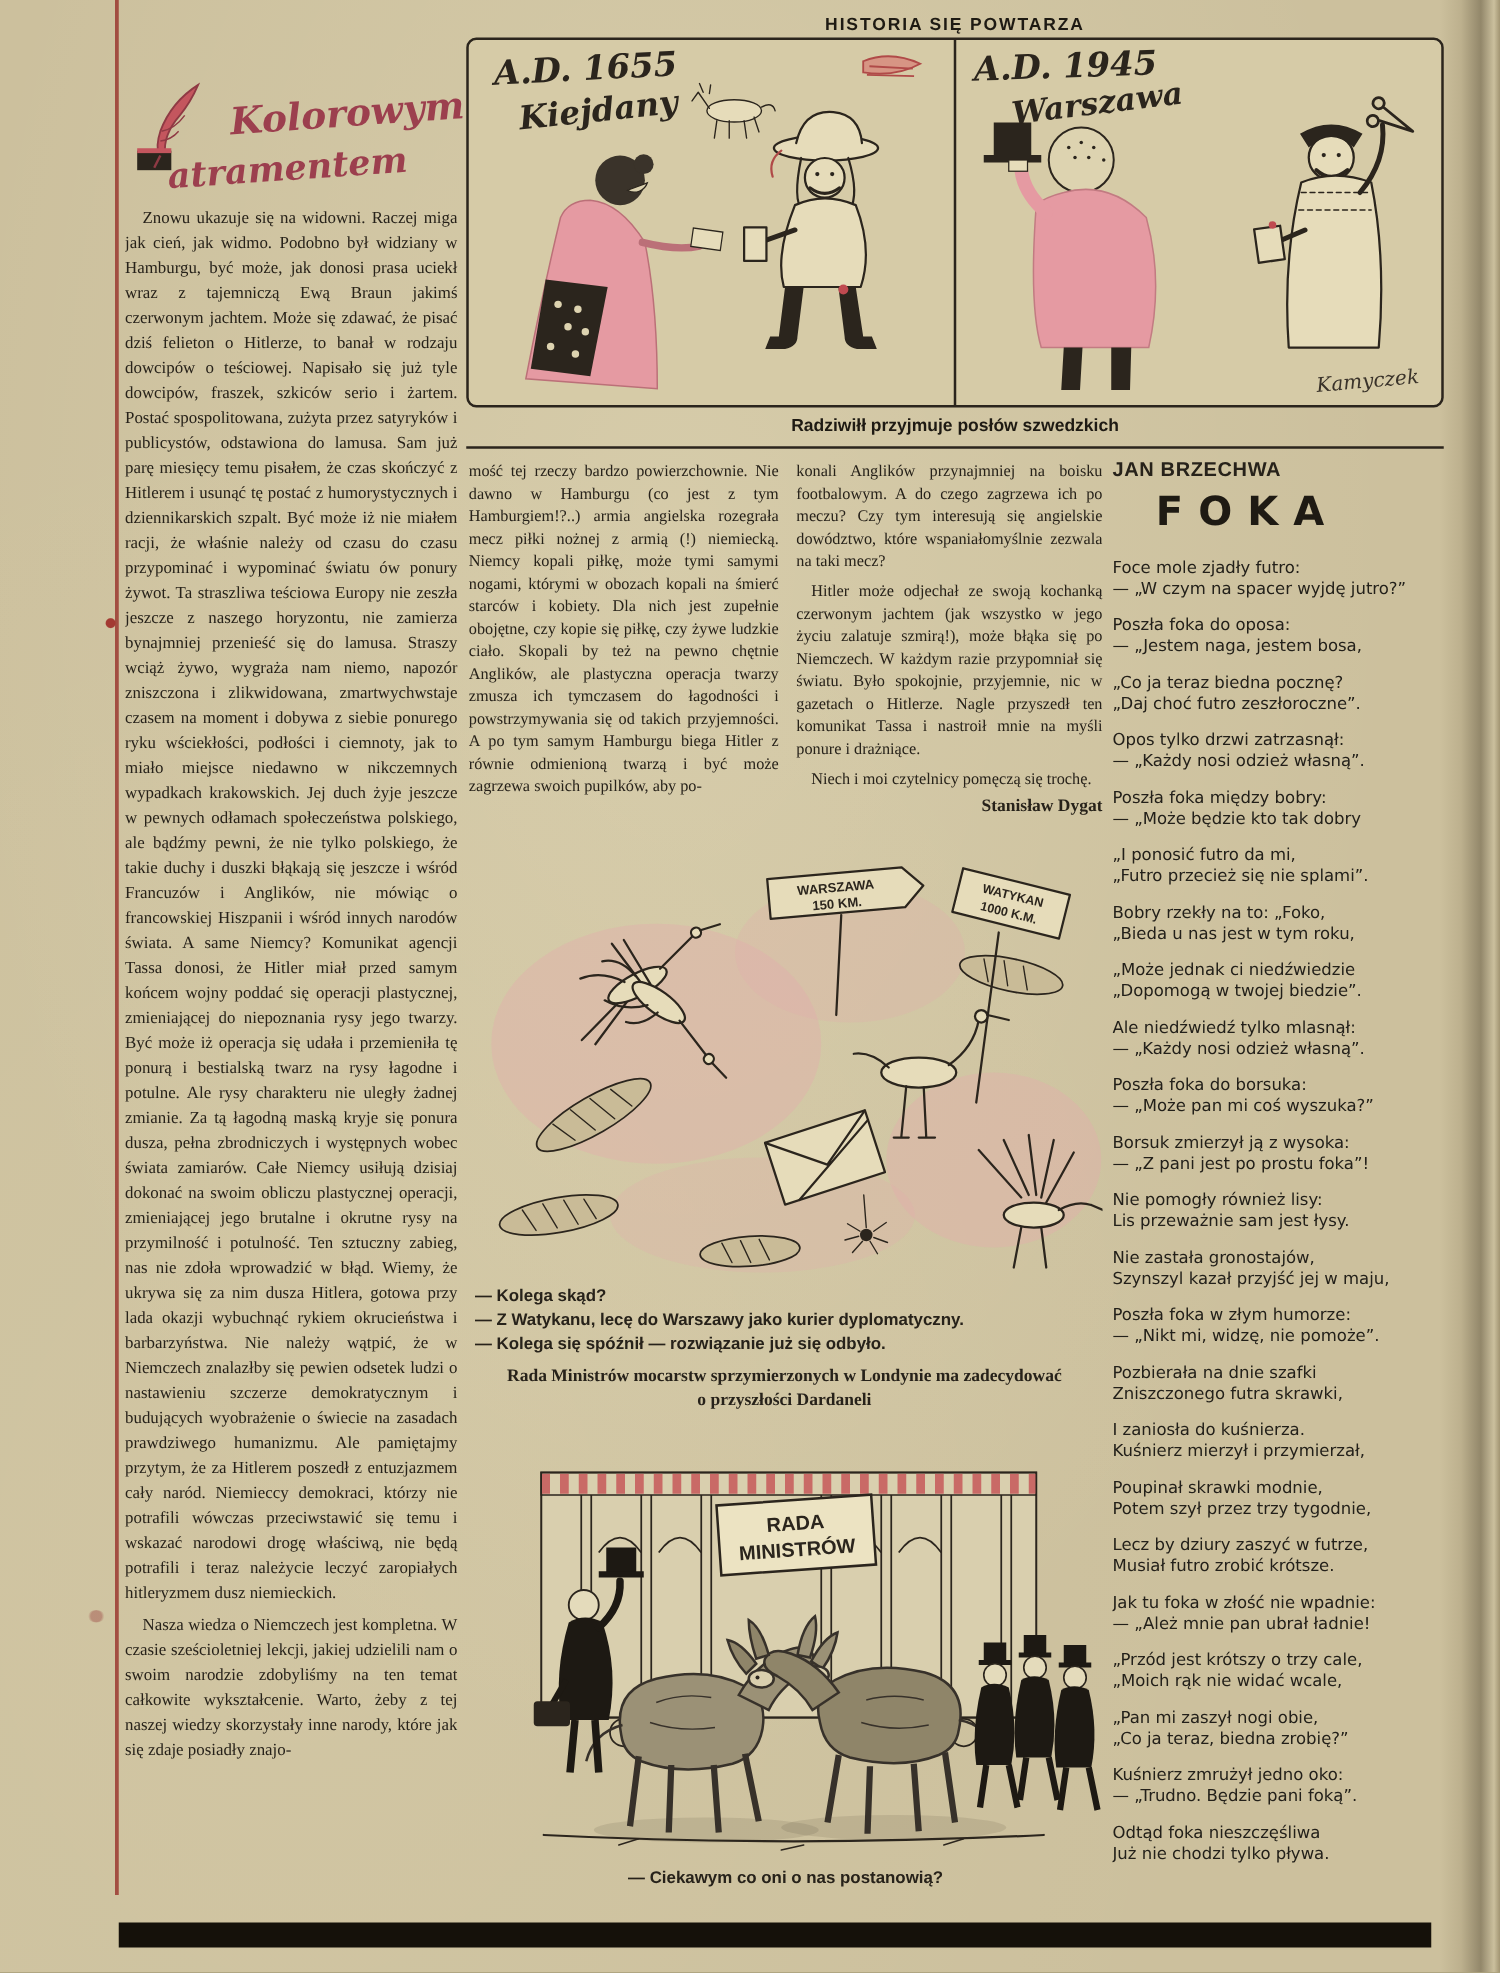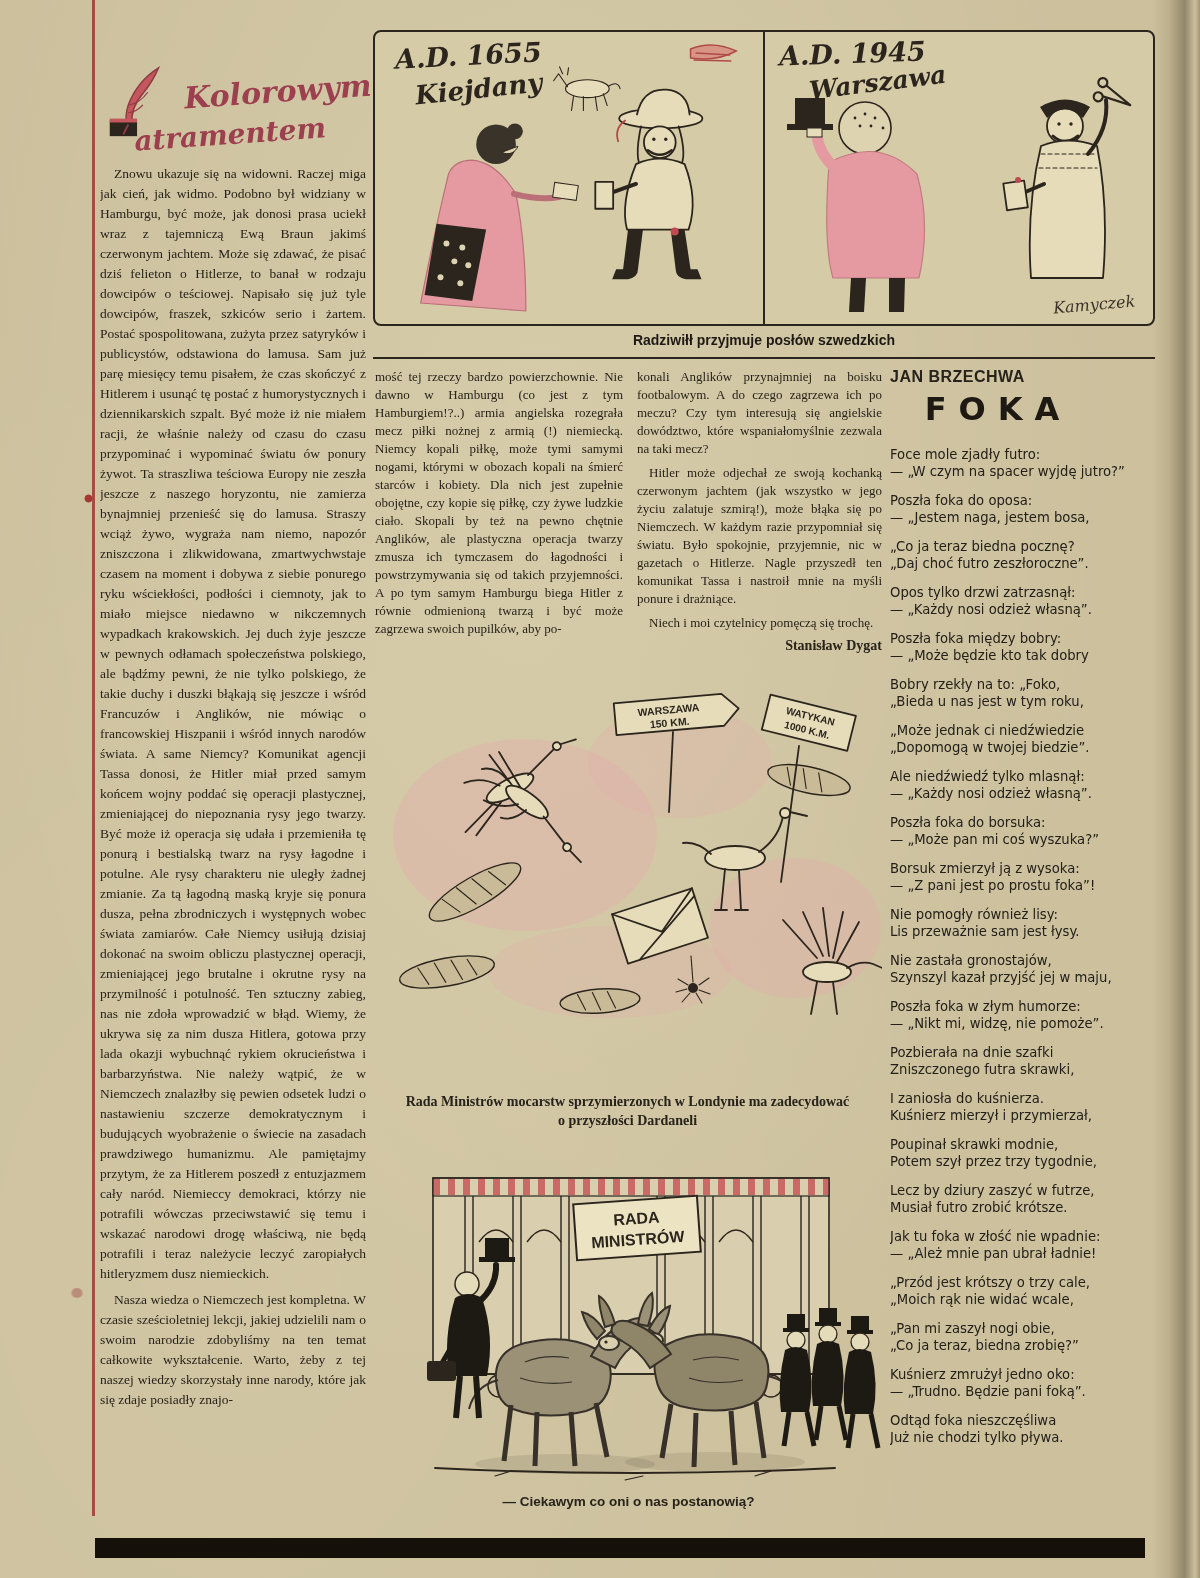--- a/index.html
+++ b/index.html
@@ -98,20 +98,21 @@
   .sign-text { font-family:"Liberation Sans",sans-serif; font-weight:bold; fill:#2b251d; }
 </style>
 </head>
 <body>
 
 <div class="page">
   <div class="red-line"></div>
   <div class="ink-spot" style="left:84px; top:494px; width:9px; height:9px; background:radial-gradient(circle,#a33a32 0 55%,transparent 70%);"></div>
   <div class="ink-spot" style="left:70px; top:1288px; width:14px; height:10px; background:radial-gradient(circle,rgba(163,88,80,.5) 0 50%,transparent 75%);"></div>
 
+  <div class="page-header">HISTORIA SIĘ POWTARZA</div>
 
   <section class="top-cartoon">
     <div class="panel">
       <svg viewBox="0 0 391 292" preserveAspectRatio="xMidYMid meet">
 
         <g class="ink thin">
           <ellipse cx="214" cy="56" rx="22" ry="9" class="paper-fill"></ellipse>
           <path d="M194 54 l-9 -13 l-5 7 M189 41 l-3 -7 M194 42 l1 -7"></path>
           <path d="M200 64 l-2 14 M210 64 l0 14 M222 64 l2 14 M230 61 l4 12"></path>
           <path d="M236 53 q9 -5 11 3"></path>
@@ -245,20 +246,22 @@
   <div class="stanza">Foce mole zjadły futro:
 — „W czym na spacer wyjdę jutro?”</div>
       <div class="stanza">Poszła foka do oposa:
 — „Jestem naga, jestem bosa,</div>
       <div class="stanza">„Co ja teraz biedna pocznę?
 „Daj choć futro zeszłoroczne”.</div>
       <div class="stanza">Opos tylko drzwi zatrzasnął:
 — „Każdy nosi odzież własną”.</div>
       <div class="stanza">Poszła foka między bobry:
 — „Może będzie kto tak dobry</div>
+      <div class="stanza">„I ponosić futro da mi,
+„Futro przecież się nie splami”.</div>
       <div class="stanza">Bobry rzekły na to: „Foko,
 „Bieda u nas jest w tym roku,</div>
       <div class="stanza">„Może jednak ci niedźwiedzie
 „Dopomogą w twojej biedzie”.</div>
       <div class="stanza">Ale niedźwiedź tylko mlasnął:
 — „Każdy nosi odzież własną”.</div>
       <div class="stanza">Poszła foka do borsuka:
 — „Może pan mi coś wyszuka?”</div>
       <div class="stanza">Borsuk zmierzył ją z wysoka:
 — „Z pani jest po prostu foka”!</div>
@@ -364,20 +367,26 @@
         <path class="ink" d="M0 24 l-6 32 M16 24 l4 32"></path>
       </g>
 
       <g transform="translate(318,318)">
         <path class="ink thin" d="M0 -6 L-2 -32"></path>
         <circle r="5" class="ink-fill"></circle>
         <path class="ink thin" d="M-5 -3 l-10 -6 M-6 1 l-11 3 M-3 5 l-8 9 M3 5 l6 10 M6 2 l11 4 M6 -3 l10 -7"></path>
       </g>
     </svg>
   </section>
+  <div class="middle-caption">
+
+  <div>— Kolega skąd?</div>
+      <div>— Z Watykanu, lecę do Warszawy jako kurier dyplomatyczny.</div>
+      <div>— Kolega się spóźnił — rozwiązanie już się odbyło.</div>
+    </div>
 
   <div class="council-heading">
     <div>Rada Ministrów mocarstw sprzymierzonych w Londynie ma zadecydować</div>
     <div>o przyszłości Dardaneli</div>
   </div>
 
   <section class="bottom-cartoon">
     <svg viewBox="0 0 507 360">
 
       <g>

